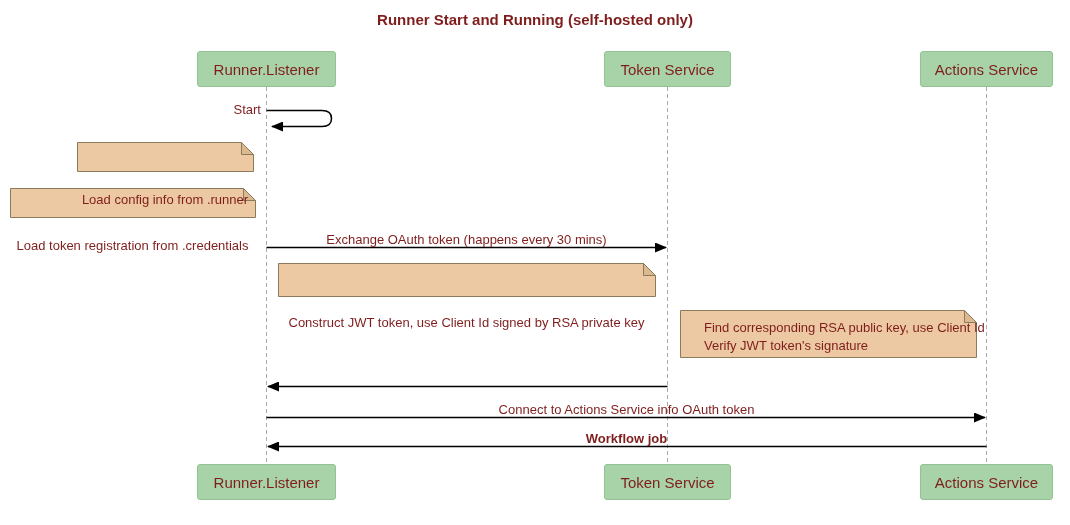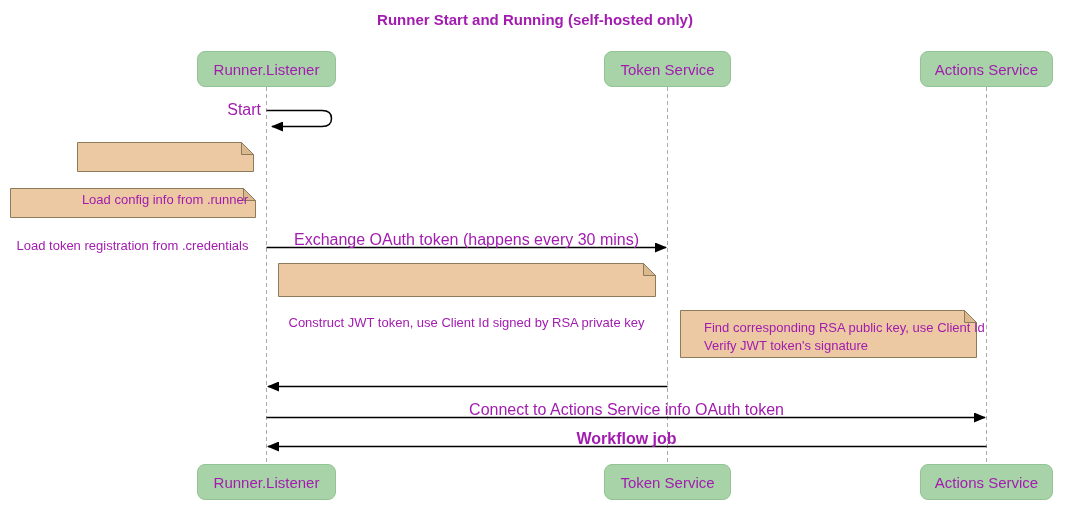--- a/index.html
+++ b/index.html
@@ -1,35 +1,35 @@
 <!DOCTYPE html>
 <html><head>
 <meta charset="utf-8">
 <style>
   html,body{margin:0;padding:0;background:#fff;}
   .wrap{
     position:relative;
     width:1070px;height:525px;
     background:#ffffff;
     font-family:"Liberation Sans",sans-serif;
-    color:#a21caf;
+    color:#7f1d1d;
     overflow:hidden;
   }
   .layer{position:absolute;left:0;top:0;width:1070px;height:525px;}
   .title{
     position:absolute;left:0;top:11px;width:1070px;
     text-align:center;font-size:15px;font-weight:bold;
   }
   .actor{
     position:absolute;height:36px;line-height:36px;
-    background:#a8d3a8;border:1px solid #92c392;border-radius:8px;
+    background:#a8d3a8;border:1px solid #92c392;border-radius:3px;
     text-align:center;font-size:15px;box-sizing:border-box;
   }
   .msg{
-    position:absolute;font-size:16px;height:14px;line-height:14px;
+    position:absolute;font-size:13px;height:14px;line-height:14px;
     text-align:center;white-space:nowrap;
   }
   .msg.right{text-align:right;}
   .note-text{
     position:absolute;font-size:13px;text-align:center;
     white-space:nowrap;
   }
   .note-text.vcenter{display:flex;align-items:center;justify-content:center;margin-top:43px;}
   .note-text.left{text-align:left;justify-content:flex-start;display:block;line-height:18px;margin-left:12px;}
   .note-text.left span{display:block;}

